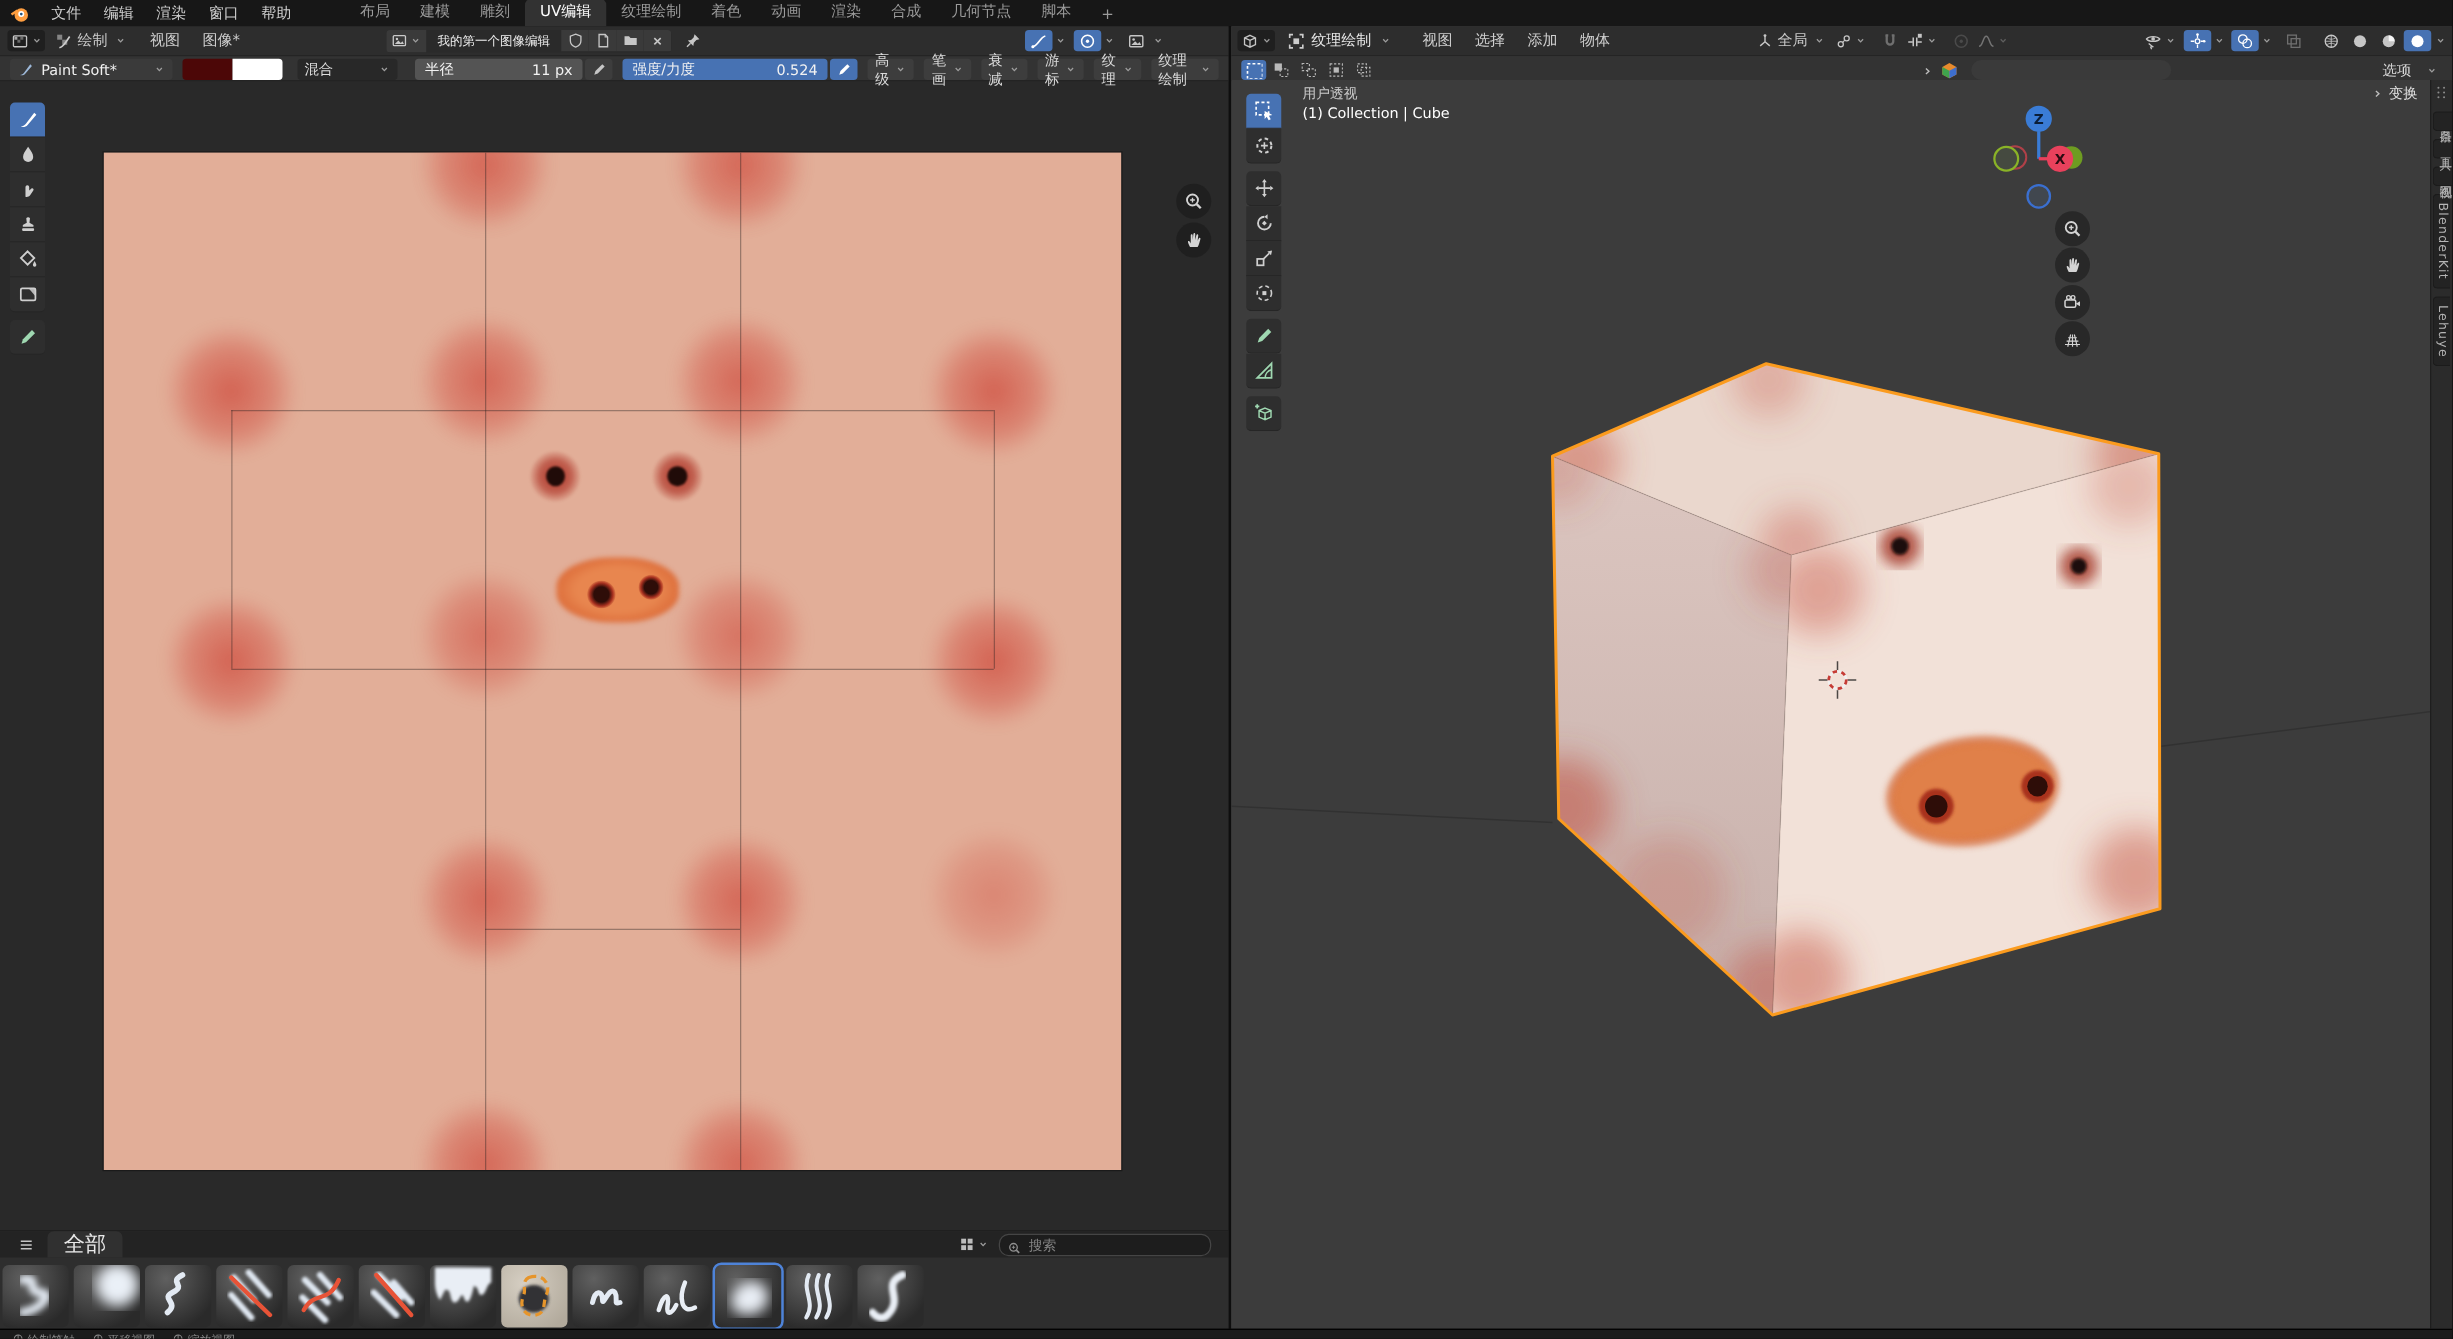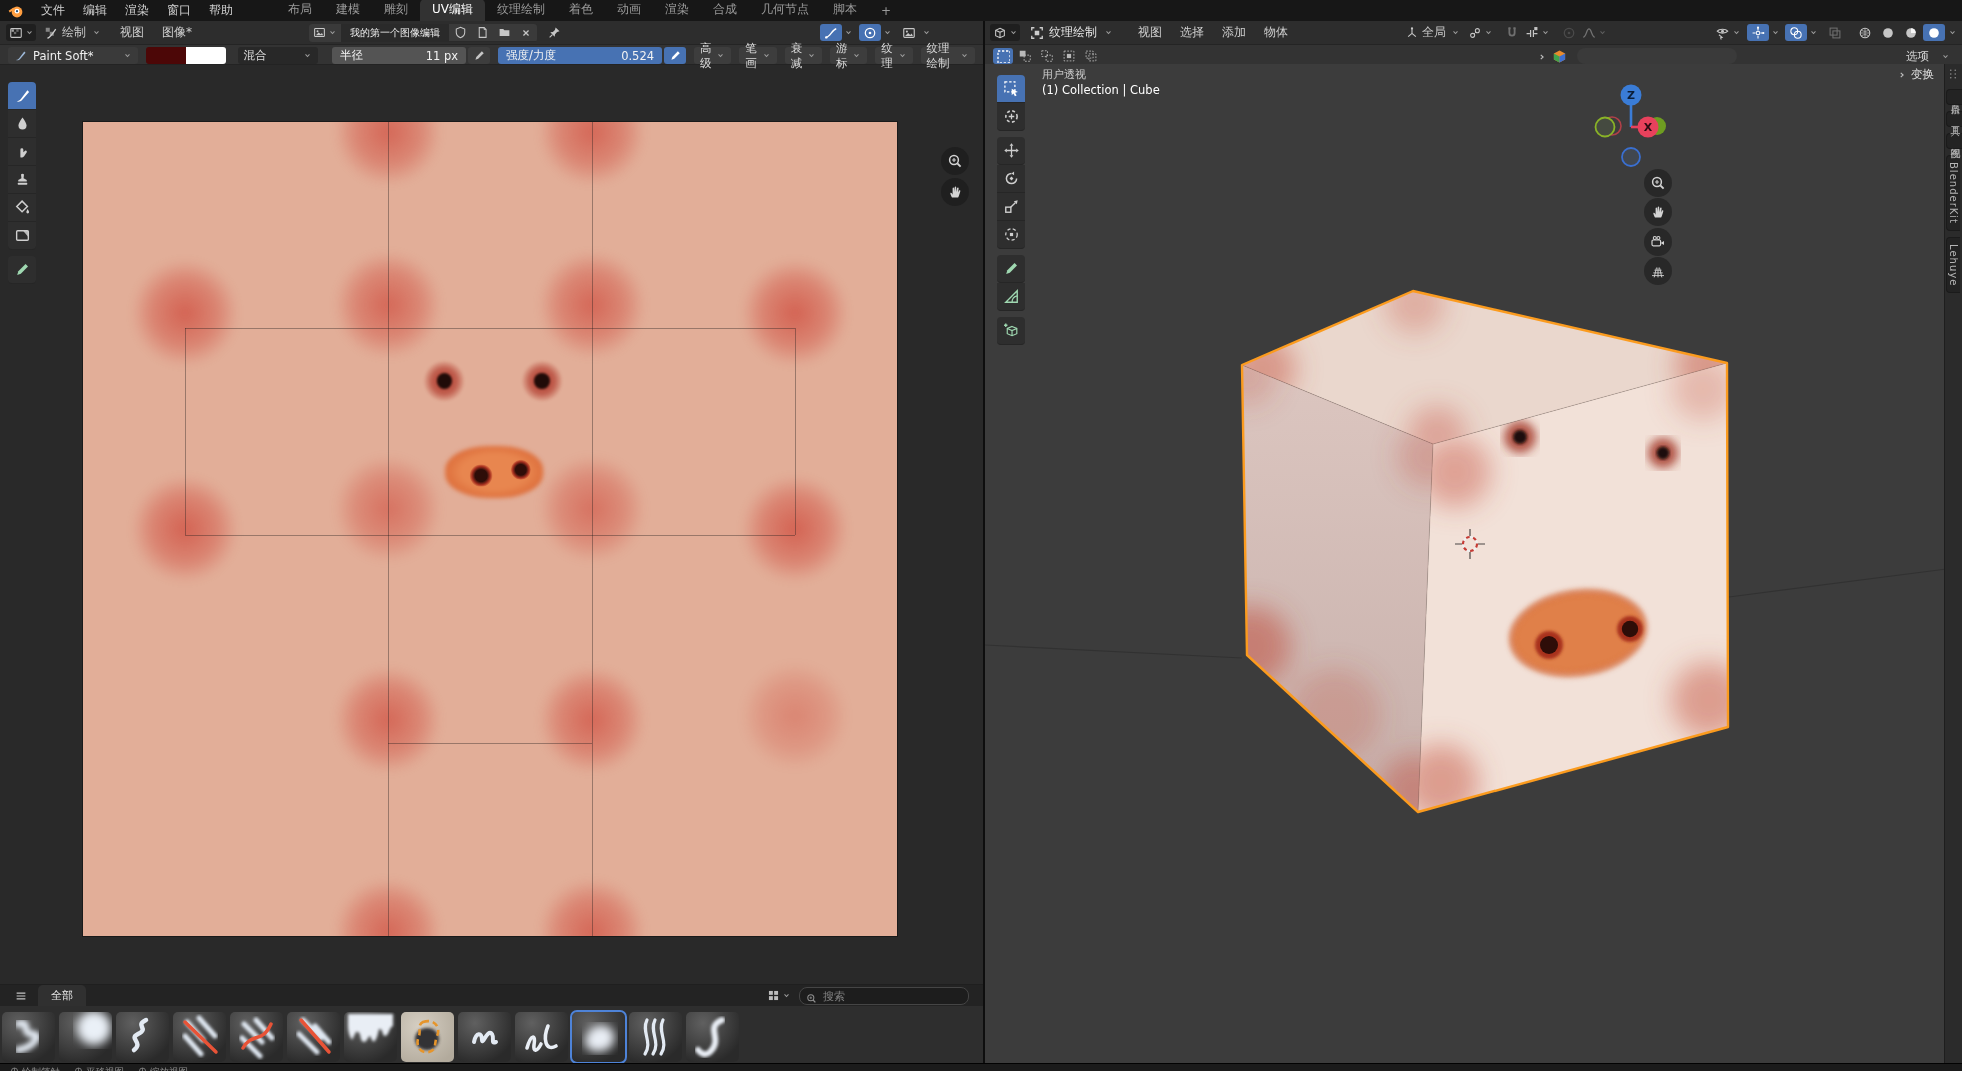--- a/index.html
+++ b/index.html
@@ -48,21 +48,21 @@
   .eye::after{content:"";position:absolute;left:50%;top:50%;width:38%;height:38%;transform:translate(-50%,-50%);border-radius:50%;background:#200b08}
   .snout{position:absolute;left:50.5%;top:43%;width:12%;height:6.4%;transform:translate(-50%,-50%);border-radius:45%;
          background:radial-gradient(ellipse,#e8864f 48%,#dd6e3b 72%,rgba(221,110,59,0) 79%);filter:blur(2px)}
   .nostril{position:absolute;width:2.8%;height:2.8%;transform:translate(-50%,-50%);border-radius:50%;
          background:radial-gradient(circle,#2e0d08 38%,#a83120 58%,rgba(168,49,32,0) 74%);filter:blur(.5px)}
   .navbtn{position:absolute;width:28px;height:28px;border-radius:50%;background:rgba(24,24,24,.55);display:flex;align-items:center;justify-content:center;color:#d4d4d4}
   .navbtn .ic{width:16px;height:16px}
   
   .shelf{position:absolute;left:0;bottom:0;right:0;height:78px;background:#2e2e2e;border-top:1px solid #1f1f1f}
   .shelf-hdr{position:absolute;left:0;top:0;right:0;height:21px;background:#232323;display:flex;align-items:center}
-  .shelf-tab{height:21px;display:flex;align-items:center;background:#303030;border-radius:5px 5px 0 0;padding:0 13px;color:#e8e8e8;font-size:11px}
+  .shelf-tab{height:21px;display:flex;align-items:center;background:#303030;border-radius:5px 5px 0 0;padding:0 13px;color:#e8e8e8;font-size:17px}
   .search{width:156px;height:16px;border-radius:8px;background:#1d1d1d;border:1px solid #454545;display:flex;align-items:flex-end;padding:0 6px;color:#909090}
   .search input{background:transparent;border:0;outline:0;color:#cfcfcf;font-size:11px;width:120px;font-family:inherit}
   .search input::placeholder{color:#848484}
   .thumb{position:absolute;top:27px;width:53px;height:50px;border-radius:5px;overflow:hidden;
          background:radial-gradient(circle at 32% 22%,#606060,#2a2a2a 78%)}
   .thumb.sel{outline:2px solid #4e83d8;outline-offset:0}
   .thumb.tan{background:radial-gradient(circle at 35% 30%,#d6cfc3,#b2aa9c 85%)}
   .thumb svg{display:block;width:53px;height:50px}
   
   .ovl1{position:absolute;left:57px;top:3px;font-size:11px;color:rgba(255,255,255,.72)}

